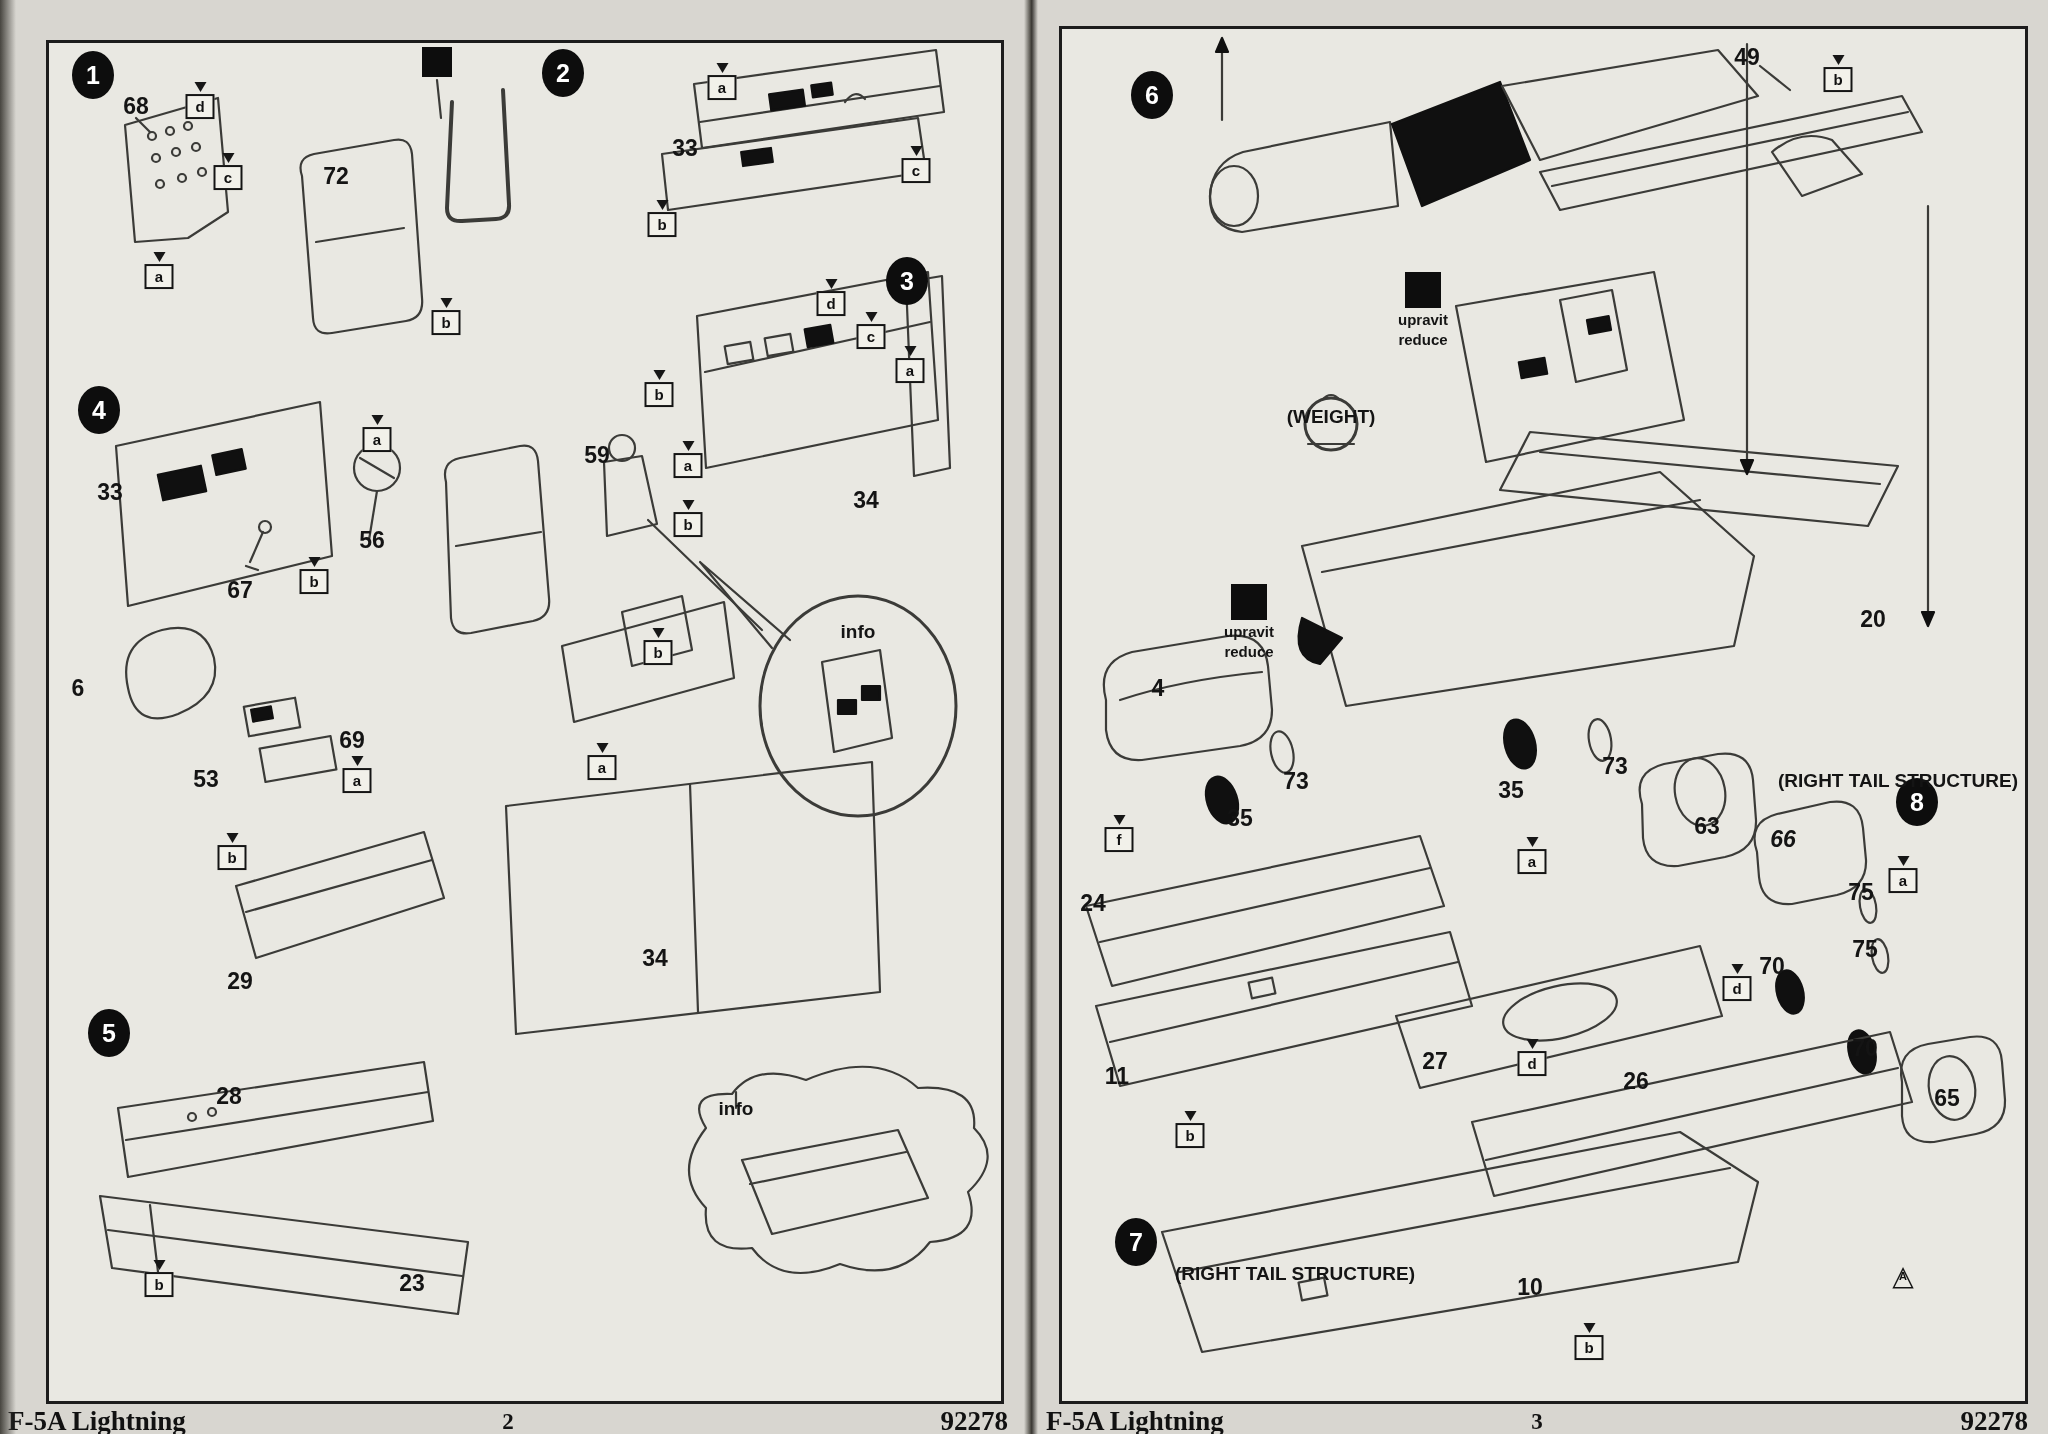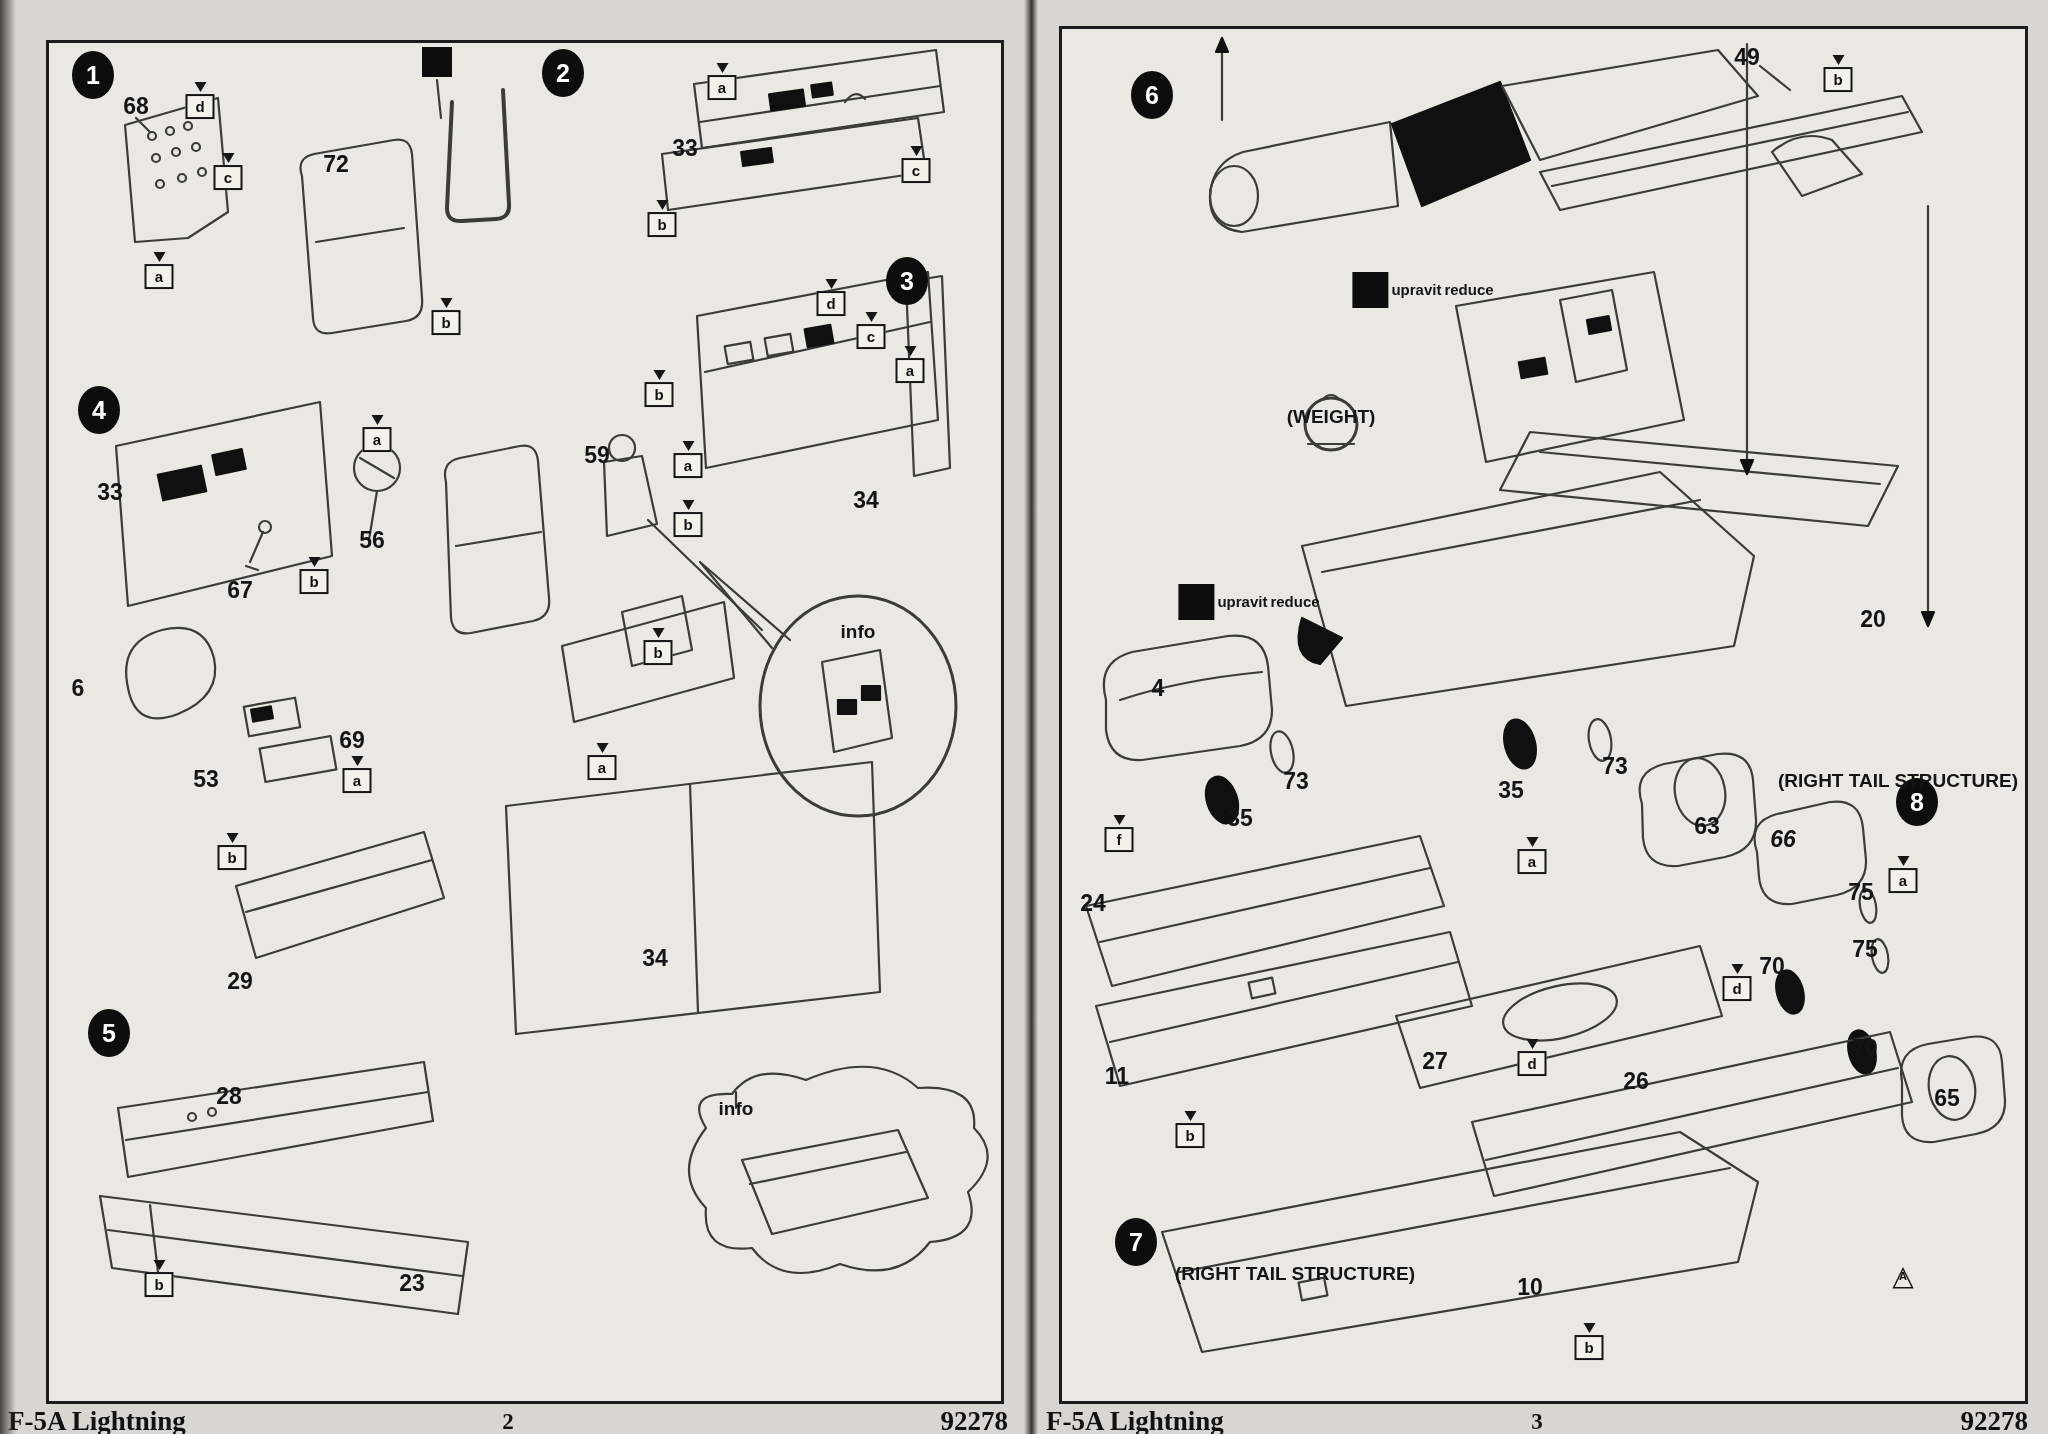--- a/index.html
+++ b/index.html
@@ -25,21 +25,21 @@
   .part-label{position:absolute;transform:translate(-50%,-50%);font:700 23px "Liberation Sans",sans-serif;color:#141414;white-space:nowrap;}
   .note-label{position:absolute;transform:translate(-50%,-50%);font:700 19px "Liberation Sans",sans-serif;color:#141414;white-space:nowrap;margin-top:32px;}
   .callout{position:absolute;transform:translate(-50%,-62%);display:flex;flex-direction:column;align-items:center;gap:2px;}
   .callout .pin{width:0;height:0;border-left:6px solid transparent;border-right:6px solid transparent;
           border-top:10px solid #161616;}
   .callout .box{min-width:21px;height:21px;border:2.4px solid #141414;background:#f2f1ea;
           font:700 15px "Liberation Sans",sans-serif;color:#111;display:flex;align-items:center;justify-content:center;padding:0 2px;}
   .callout.triangle .pin{border:none;width:auto;height:auto;font:400 28px/0.9 "DejaVu Sans",sans-serif;color:#141414;}
   .callout.triangle .box{border:none;background:transparent;height:auto;min-width:0;font-size:11px;margin-top:-20px;}
   .black-square{position:absolute;transform:translate(-50%,-50%);width:30px;height:30px;background:#0d0d0d;}
-  .reduce-mark{position:absolute;transform:translate(-50%,0);display:flex;flex-direction:row;align-items:center;gap:3px;}
+  .reduce-mark{position:absolute;transform:translate(-50%,0);display:flex;flex-direction:column;align-items:center;gap:3px;}
   .reduce-mark .sq{width:36px;height:36px;background:#0d0d0d;}
   .reduce-mark .cap{font:700 15px "Liberation Sans",sans-serif;color:#141414;line-height:1.15;}
   .watermark{position:absolute;left:36px;right:36px;top:642px;text-align:center;z-index:50;
           font:400 84px/1.05 "DejaVu Sans",sans-serif;white-space:nowrap;letter-spacing:-2px;}
   .footer{position:absolute;top:1406px;height:30px;z-index:12;}
   #footer-left{left:8px;width:1000px;}
   #footer-right{left:1046px;width:982px;}
   .f-title{position:absolute;left:0;top:0;font:700 27px "Liberation Serif",serif;color:#111;white-space:nowrap;}
   .f-num{position:absolute;left:50%;transform:translateX(-50%);top:3px;font:700 23px "Liberation Serif",serif;color:#111;}
   .f-kit{position:absolute;right:0;top:0;font:700 27px "Liberation Serif",serif;color:#111;}
@@ -200,21 +200,21 @@
   <div id="overlay">
       <div class="step-marker" style="left: 93px; top: 75px;">1</div>
       <div class="step-marker" style="left: 563px; top: 73px;">2</div>
       <div class="step-marker" style="left: 907px; top: 281px;">3</div>
       <div class="step-marker" style="left: 99px; top: 410px;">4</div>
       <div class="step-marker" style="left: 109px; top: 1033px;">5</div>
       <div class="step-marker" style="left: 1152px; top: 95px;">6</div>
       <div class="step-marker" style="left: 1136px; top: 1242px;">7</div>
       <div class="step-marker" style="left: 1917px; top: 802px;">8</div>
       <div class="part-label" style="left: 136px; top: 106px;">68</div>
-      <div class="part-label" style="left: 336px; top: 164px;">72</div>
+      <div class="part-label" style="left: 336px; top: 176px;">72</div>
       <div class="part-label" style="left: 685px; top: 148px;">33</div>
       <div class="part-label" style="left: 866px; top: 500px;">34</div>
       <div class="part-label" style="left: 110px; top: 492px;">33</div>
       <div class="part-label" style="left: 372px; top: 540px;">56</div>
       <div class="part-label" style="left: 240px; top: 590px;">67</div>
       <div class="part-label" style="left: 597px; top: 455px; text-align: center;">59</div>
       <div class="part-label" style="left: 78px; top: 688px;">6</div>
       <div class="part-label" style="left: 352px; top: 740px;">69</div>
       <div class="part-label" style="left: 206px; top: 779px;">53</div>
       <div class="part-label" style="left: 240px; top: 981px;">29</div>

